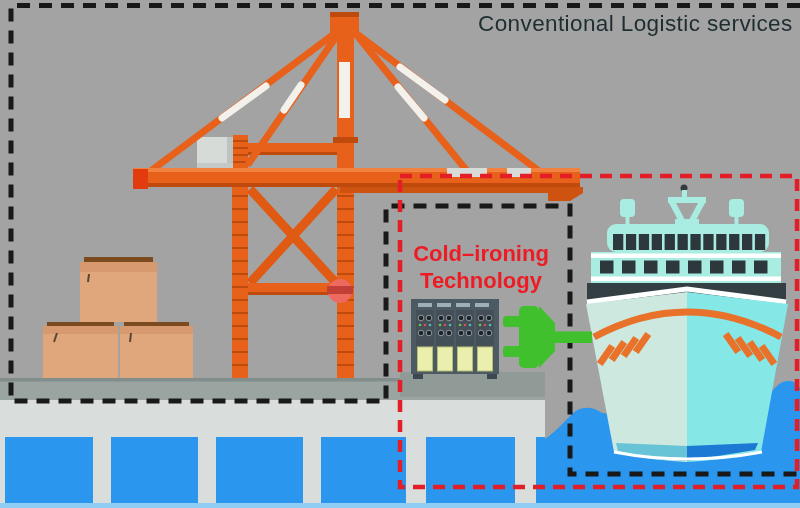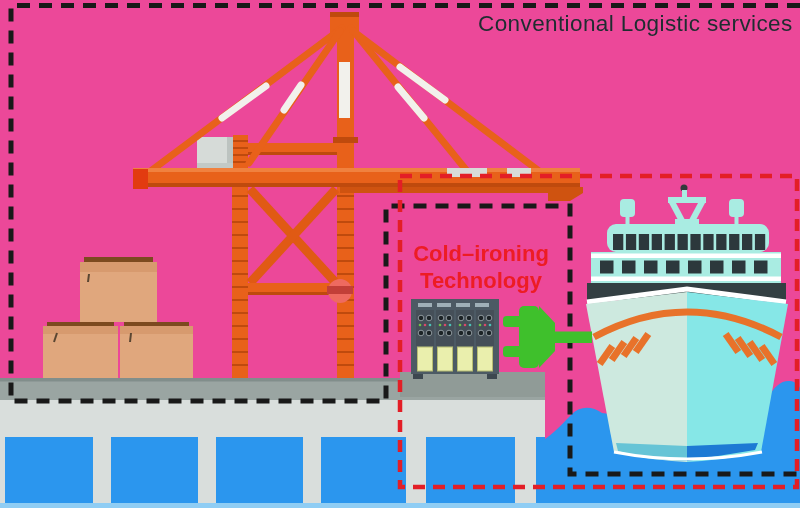--- a/index.html
+++ b/index.html
@@ -1,16 +1,16 @@
 <!DOCTYPE html>
 <html><head>
 <meta charset="utf-8">
 <style>
   html,body{margin:0;padding:0;background:#ffffff;}
-  .stage{position:relative;width:800px;height:508px;background:#ec4899;overflow:hidden;
+  .stage{position:relative;width:800px;height:508px;background:#a3a3a3;overflow:hidden;
          font-family:"Liberation Sans", sans-serif;}
   svg{position:absolute;left:0;top:0;}
   .zone-label{font-family:"Liberation Sans", sans-serif;font-size:22.5px;font-weight:500;
               fill:#1e2d30;letter-spacing:0.4px;}
   .ci-label{font-family:"Liberation Sans", sans-serif;font-size:22px;font-weight:bold;
             fill:#ed1c24;}
 </style>
 </head>
 <body>
 

